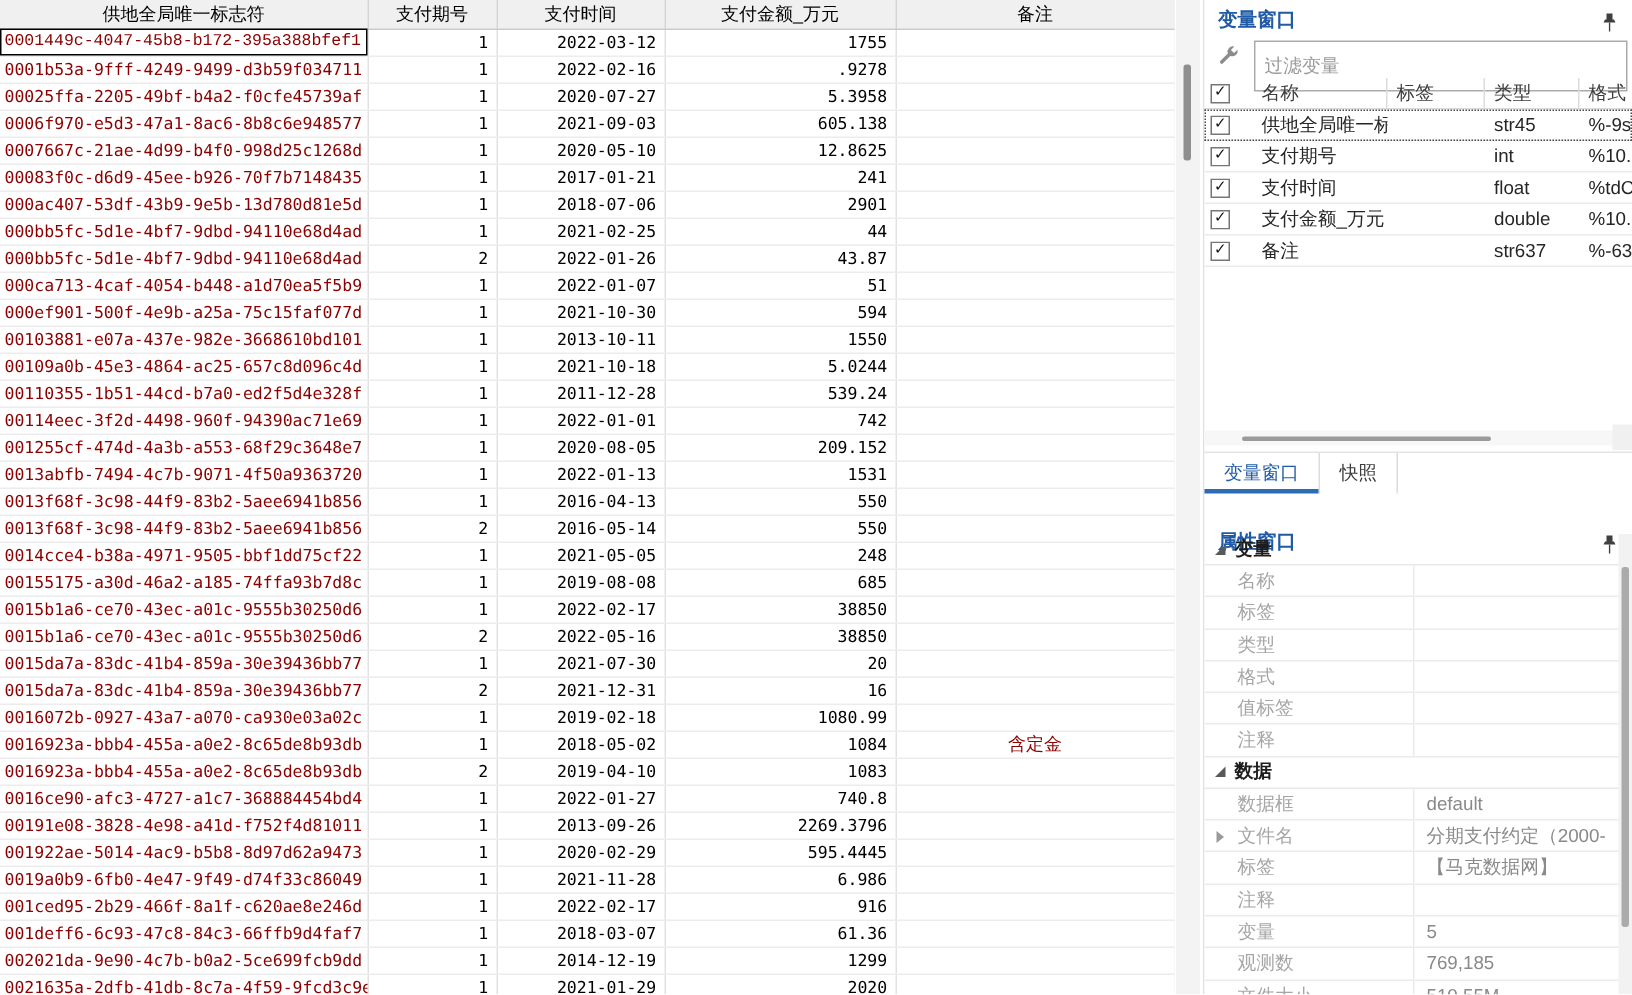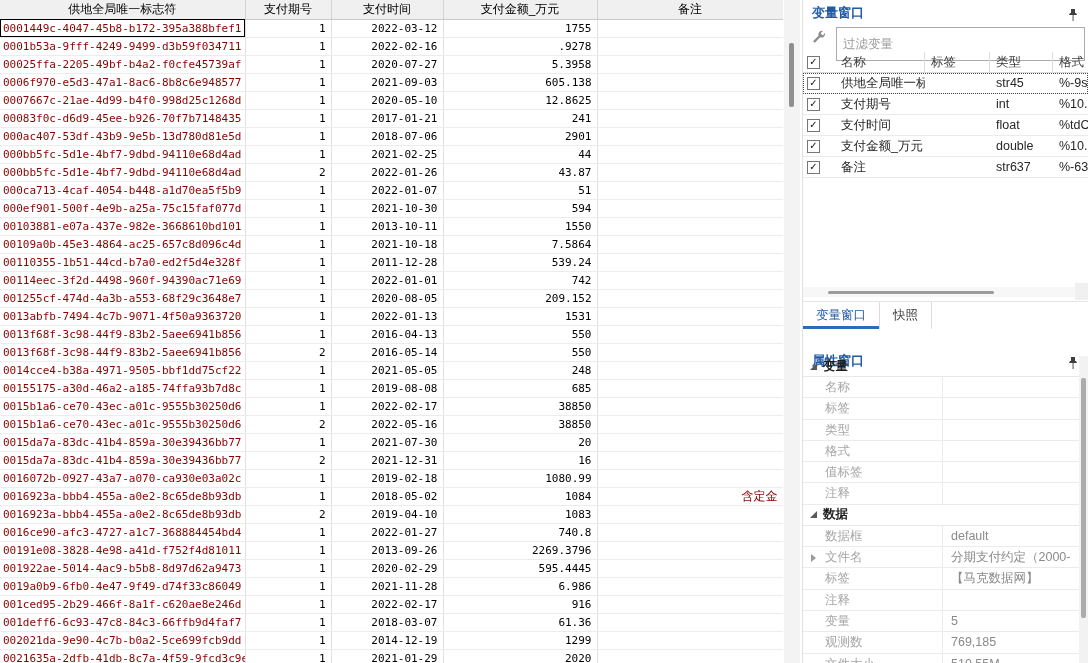--- a/index.html
+++ b/index.html
@@ -15,23 +15,23 @@
   #table-area{position:absolute;left:0;top:0;width:783px;height:663px;overflow:hidden;}
   #dt{border-collapse:collapse;table-layout:fixed;width:783px;}
   #dt th{height:19px;background:var(--header-bg);font-weight:normal;font-size:12px;
     text-align:center;color:#000;border-right:1px solid #d4d4d4;border-bottom:1px solid #c9c9c9;
     padding:0 2px;white-space:nowrap;overflow:hidden;}
   #dt td{height:18px;padding:0 5px;border-right:1px solid #e2e2e2;border-bottom:1px solid #ececec;
     white-space:nowrap;overflow:hidden;font-family:"DejaVu Sans Mono","Liberation Mono",monospace;
     font-size:11px;color:#000;}
   #dt td.c-id{color:var(--id-text-red);text-align:left;padding:0 3px;}
   #dt td.c-num,#dt td.c-date{text-align:right;}
-  #dt td.c-note{color:var(--note-text-red);text-align:right;font-size:12px;
+  #dt td.c-note{color:var(--note-text-red);text-align:center;font-size:12px;
     font-family:"Liberation Sans",sans-serif;}
-  #dt td.sel{outline:1.5px solid #000;outline-offset:-1.5px;}
+  #dt td.sel{outline:1.5px solid #000;outline-offset:-1.5px;font-family:Liberation Mono, monospace;}
 
   
   #vscroll-table{position:absolute;left:784px;top:0;width:16px;height:663px;background:#f3f3f3;}
   #vscroll-table .thumb{position:absolute;left:5px;top:43px;width:5px;height:64px;
     background:#8f8f8f;border-radius:2px;}
   #divider{position:absolute;left:802px;top:0;width:1px;height:663px;background:#e0e0e0;}
 
   
   #right{position:absolute;left:803px;top:0;width:285px;height:663px;background:#fff;}
   .ptitle{position:absolute;left:0;width:285px;height:26px;line-height:26px;padding-left:9px;
@@ -202,21 +202,21 @@
             <td class="c-id">00103881-e07a-437e-982e-3668610bd101</td>
             <td class="c-num">1</td>
             <td class="c-date">2013-10-11</td>
             <td class="c-num">1550</td>
             <td class="c-note"></td>
           </tr>
           <tr>
             <td class="c-id">00109a0b-45e3-4864-ac25-657c8d096c4d</td>
             <td class="c-num">1</td>
             <td class="c-date">2021-10-18</td>
-            <td class="c-num">7.5864</td>
+            <td class="c-num">5.0244</td>
             <td class="c-note"></td>
           </tr>
           <tr>
             <td class="c-id">00110355-1b51-44cd-b7a0-ed2f5d4e328f</td>
             <td class="c-num">1</td>
             <td class="c-date">2011-12-28</td>
             <td class="c-num">539.24</td>
             <td class="c-note"></td>
           </tr>
           <tr>

